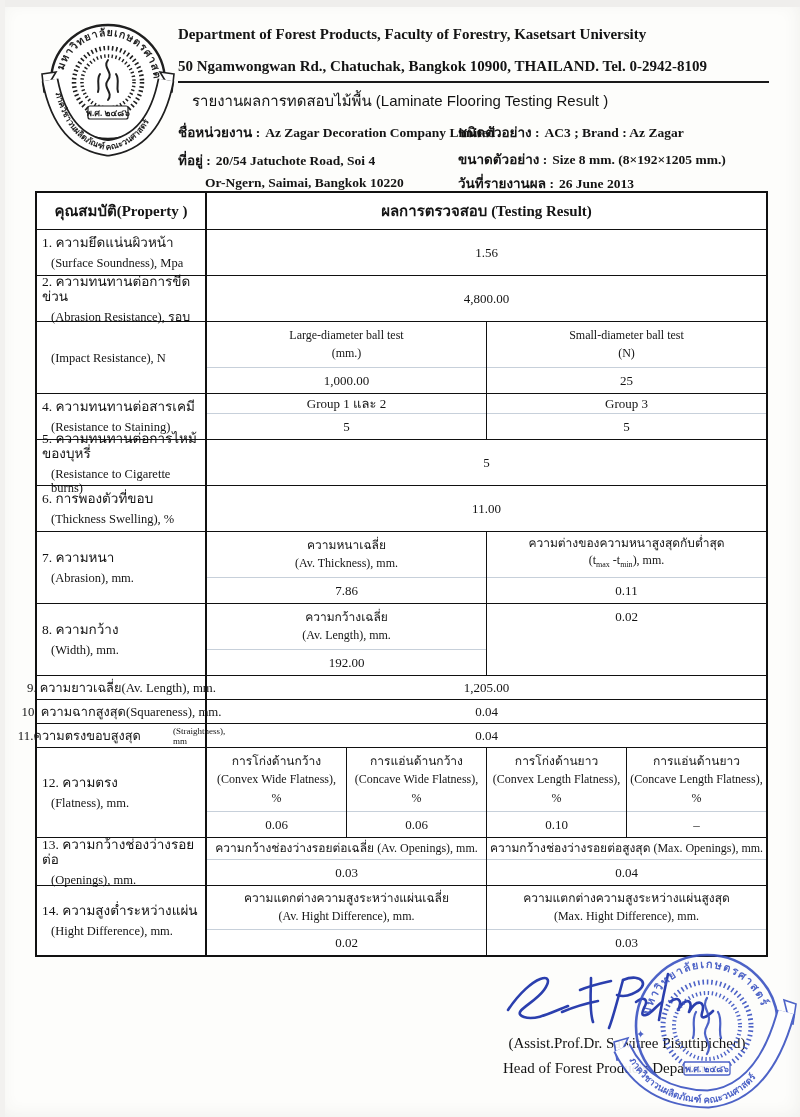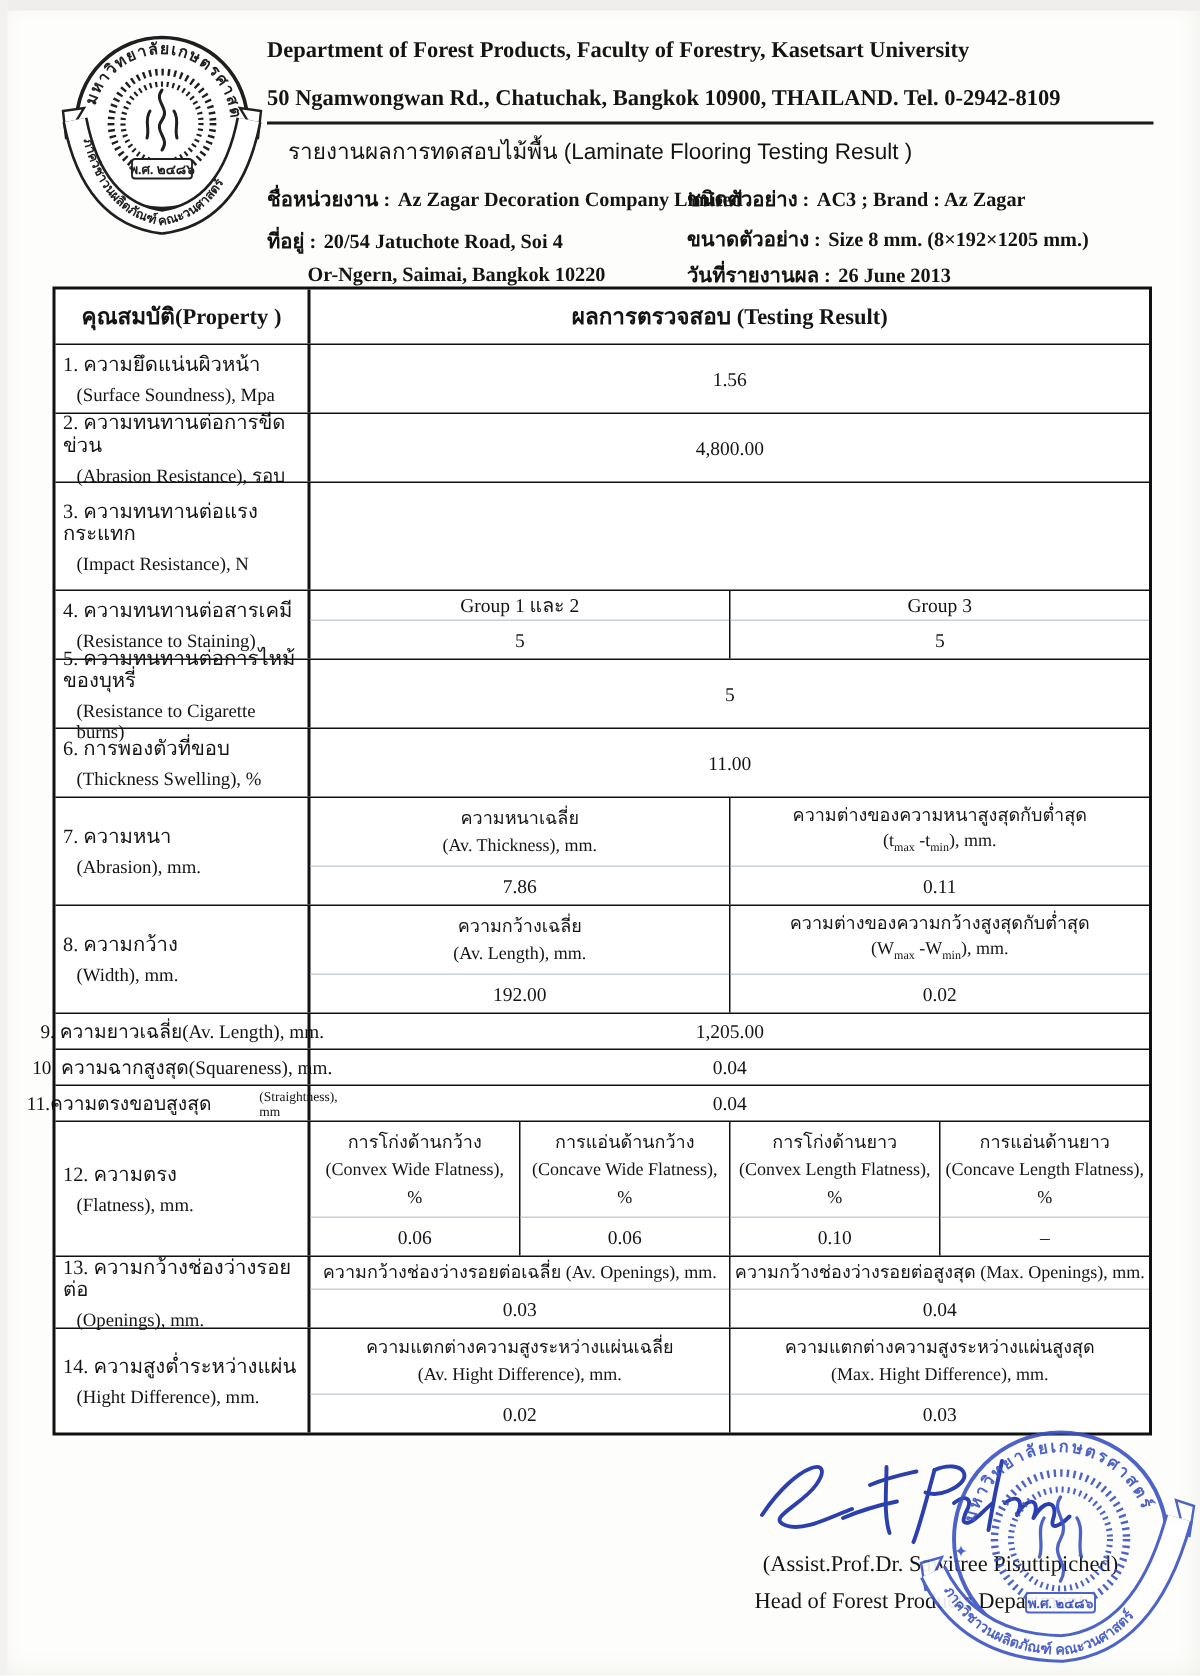--- a/index.html
+++ b/index.html
@@ -128,22 +128,37 @@
     <div class="t-row h46">
       <div class="t-label">
         <span class="lbl-th">2. ความทนทานต่อการขีดข่วน</span>
         <span class="lbl-en">(Abrasion  Resistance), รอบ</span>
       </div>
       <div class="t-value">4,800.00</div>
     </div>
 
     <div class="t-row h72">
       <div class="t-label">
-        <span class="lbl-th">3. ความทนทานต่อแรงกระแทก</span>
         <span class="lbl-en">(Impact  Resistance), N</span>
+      </div>
+      <div class="t-result">
+        <div class="sub-col">
+          <div class="sub-head">
+            <span>Large-diameter ball test</span>
+            <span>(mm.)</span>
+          </div>
+          <div class="sub-val">1,000.00</div>
+        </div>
+        <div class="sub-col">
+          <div class="sub-head">
+            <span>Small-diameter ball test</span>
+            <span>(N)</span>
+          </div>
+          <div class="sub-val">25</div>
+        </div>
       </div>
     </div>
 
     <div class="t-row h46">
       <div class="t-label">
         <span class="lbl-th">4. ความทนทานต่อสารเคมี</span>
         <span class="lbl-en">(Resistance to Staining)</span>
       </div>
       <div class="t-result">
         <div class="sub-col">
@@ -207,24 +222,20 @@
       </div>
       <div class="t-result">
         <div class="sub-col">
           <div class="sub-head">
             <span>ความกว้างเฉลี่ย</span>
             <span>(Av. Length), mm.</span>
           </div>
           <div class="sub-val">192.00</div>
         </div>
         <div class="sub-col">
-          <div class="sub-head">
-            <span>ความต่างของความกว้างสูงสุดกับต่ำสุด</span>
-            <span><span>(W</span><sub class="sb">max</sub><span> -W</span><sub class="sb">min</sub><span>), mm.</span></span>
-          </div>
           <div class="sub-val">0.02</div>
         </div>
       </div>
     </div>
 
     <div class="t-row h24">
       <div class="t-label single">
         <span class="lbl-one">9. ความยาวเฉลี่ย(Av. Length), mm.</span>
       </div>
       <div class="t-value">1,205.00</div>

